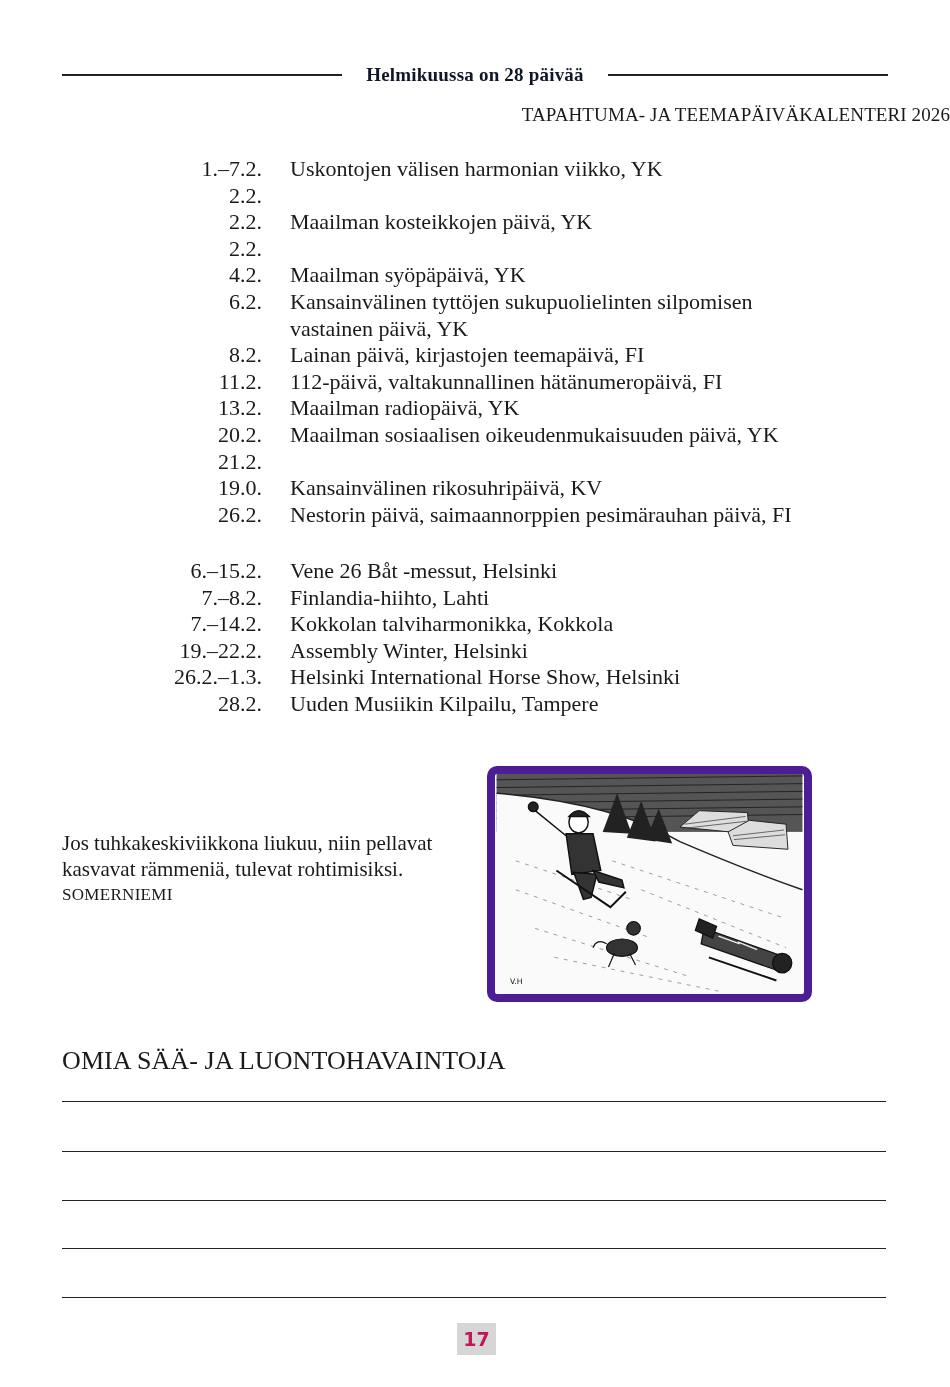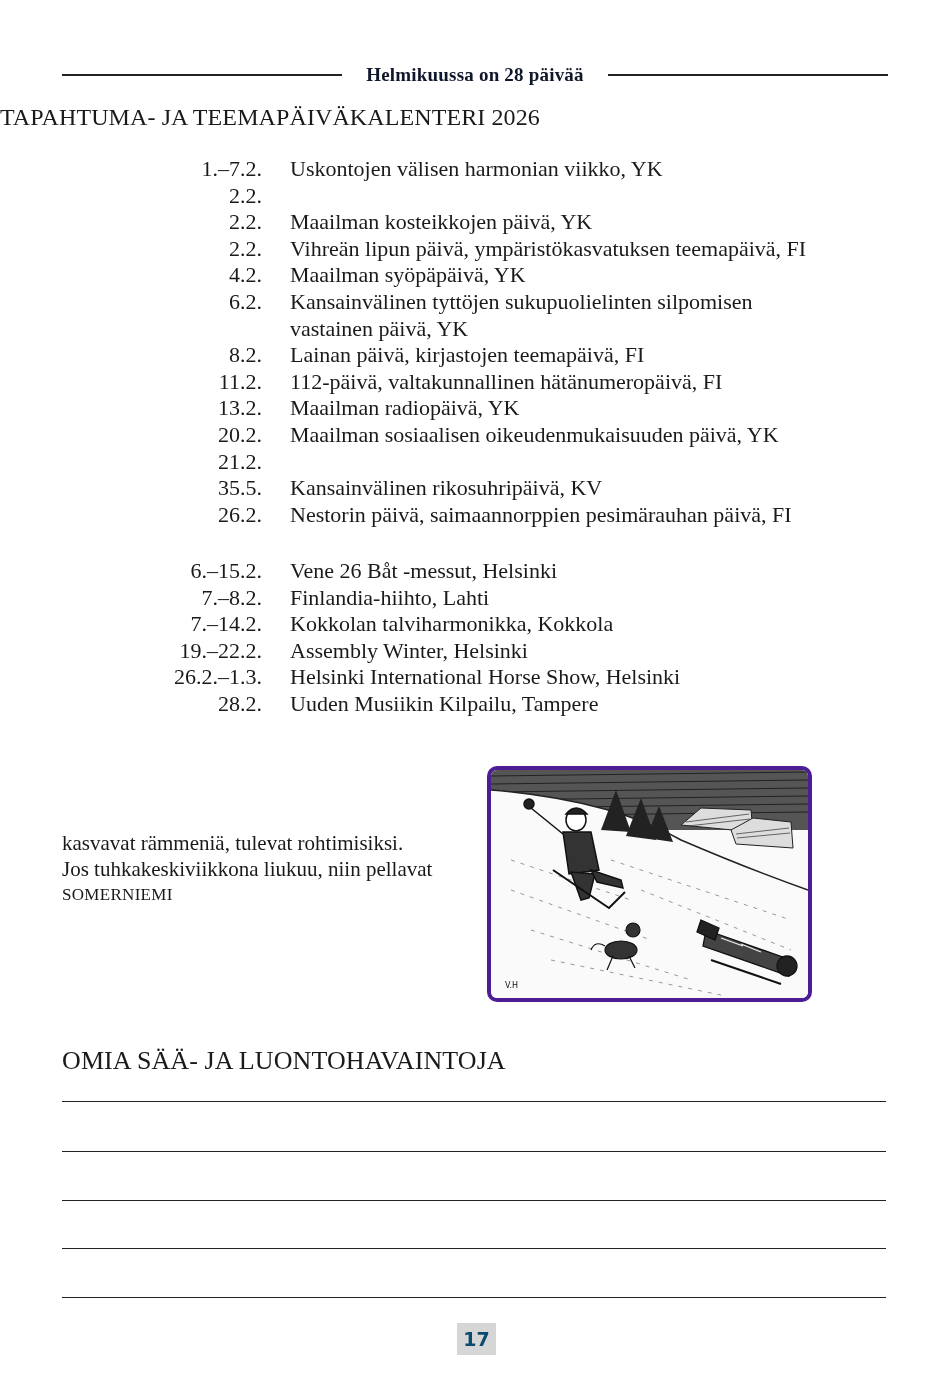--- a/index.html
+++ b/index.html
@@ -2,39 +2,39 @@
 <html><head>
   <meta charset="utf-8">
   <style>
     html, body { margin: 0; padding: 0; background: #ffffff; }
     body { width: 950px; height: 1387px; position: relative; font-family: "Liberation Serif", "DejaVu Serif", serif; color: #1a1a1a; overflow: hidden; }
 
     .running-head { position: absolute; top: 60px; left: 62px; width: 826px; height: 30px; display: flex; align-items: center; }
     .running-head .rule { flex: 1; height: 2px; background: #222; }
     .running-head .title { padding: 0 24px; font-size: 19px; font-weight: bold; color: #0f172a; letter-spacing: 0.2px; white-space: nowrap; }
 
-    .calendar-title { position: absolute; top: 104px; left: 0; width: 950px; text-align: left; font-size: 24px; letter-spacing: 0.1px; }
+    .calendar-title { position: absolute; top: 104px; left: 0; width: 950px; text-align: right; font-size: 19px; letter-spacing: 0.1px; }
 
     .events { position: absolute; left: 0; width: 950px; }
     .events.theme { top: 156px; }
     .events.happenings { top: 558px; }
     .event-row { display: flex; font-size: 22px; line-height: 26.6px; }
     .event-row .date { width: 262px; text-align: right; box-sizing: border-box; flex-shrink: 0; }
     .event-row .desc { padding-left: 28px; width: 560px; }
 
     .proverb { position: absolute; left: 62px; top: 830px; font-size: 21px; line-height: 26px; }
     .proverb .source { font-size: 17px; letter-spacing: 0.3px; line-height: 26px; }
 
-    .illustration { position: absolute; left: 487px; top: 766px; width: 325px; height: 236px; border: 4px solid #4c1d95; border-radius: 10px; box-sizing: border-box; background: #fafafa; overflow: hidden; }
+    .illustration { position: absolute; left: 487px; top: 766px; width: 325px; height: 236px; border: 8px solid #4c1d95; border-radius: 10px; box-sizing: border-box; background: #fafafa; overflow: hidden; }
     .illustration svg { display: block; width: 100%; height: 100%; }
 
     .notes-heading { position: absolute; left: 62px; top: 1046px; font-size: 26px; letter-spacing: 0.1px; }
     .note-line { position: absolute; left: 62px; width: 824px; height: 0; border-top: 1.5px solid #222; }
 
-    .page-number { position: absolute; left: 457px; top: 1323px; width: 39px; height: 32px; background: #d6d6d6; display: flex; align-items: center; justify-content: center; font-family: "DejaVu Sans", "Liberation Sans", sans-serif; font-weight: bold; font-size: 19px; color: #0c4a6e; }
+    .page-number { position: absolute; left: 457px; top: 1323px; width: 39px; height: 32px; background: #d6d6d6; display: flex; align-items: center; justify-content: center; font-family: "DejaVu Sans", "Liberation Sans", sans-serif; font-weight: bold; font-size: 19px; color: #be185d; }
   </style>
 </head>
 <body>
 
 <div class="running-head">
   <div class="rule"></div>
   <div class="title">Helmikuussa on 28 päivää</div>
   <div class="rule"></div>
 </div>
 
@@ -47,21 +47,20 @@
     </div>
   <div class="event-row">
       <span class="date">2.2.</span>
     </div>
   <div class="event-row">
       <span class="date">2.2.</span>
       <span class="desc">Maailman kosteikkojen päivä, YK</span>
     </div>
   <div class="event-row">
       <span class="date">2.2.</span>
-      <span class="desc">Vihreän lipun päivä, ympäristökasvatuksen teemapäivä, FI</span>
     </div>
   <div class="event-row">
       <span class="date">4.2.</span>
       <span class="desc">Maailman syöpäpäivä, YK</span>
     </div>
   <div class="event-row">
       <span class="date">6.2.</span>
       <span class="desc">Kansainvälinen tyttöjen sukupuolielinten silpomisen</span>
     </div>
   <div class="event-row">
@@ -81,21 +80,21 @@
       <span class="desc">Maailman radiopäivä, YK</span>
     </div>
   <div class="event-row">
       <span class="date">20.2.</span>
       <span class="desc">Maailman sosiaalisen oikeudenmukaisuuden päivä, YK</span>
     </div>
   <div class="event-row">
       <span class="date">21.2.</span>
     </div>
   <div class="event-row">
-      <span class="date">35.5.</span>
+      <span class="date">19.0.</span>
       <span class="desc">Kansainvälinen rikosuhripäivä, KV</span>
     </div>
   <div class="event-row">
       <span class="date">26.2.</span>
       <span class="desc">Nestorin päivä, saimaannorppien pesimärauhan päivä, FI</span>
     </div>
 </div>
 
 <div class="events happenings">
   <div class="event-row">
@@ -118,22 +117,22 @@
       <span class="date">26.2.–1.3.</span>
       <span class="desc">Helsinki International Horse Show, Helsinki</span>
     </div>
   <div class="event-row">
       <span class="date">28.2.</span>
       <span class="desc">Uuden Musiikin Kilpailu, Tampere</span>
     </div>
 </div>
 
 <div class="proverb">
+  <div>Jos tuhkakeskiviikkona liukuu, niin pellavat</div>
   <div>kasvavat rämmeniä, tulevat rohtimisiksi.</div>
-  <div>Jos tuhkakeskiviikkona liukuu, niin pellavat</div>
   <div class="source">SOMERNIEMI</div>
 </div>
 
 <div class="illustration">
   <svg viewBox="0 0 317 228" xmlns="http://www.w3.org/2000/svg">
 
     <rect x="0" y="0" width="317" height="60" fill="#555"></rect>
     <g stroke="#222" stroke-width="1">
       <line x1="0" y1="6" x2="317" y2="2"></line>
         <line x1="0" y1="14" x2="317" y2="10"></line>

